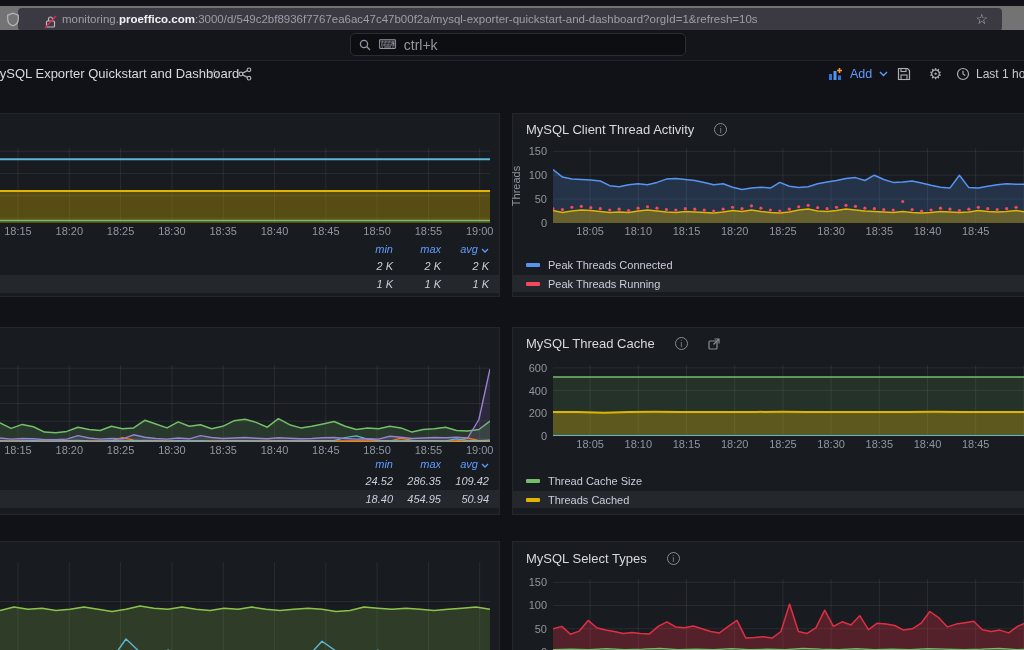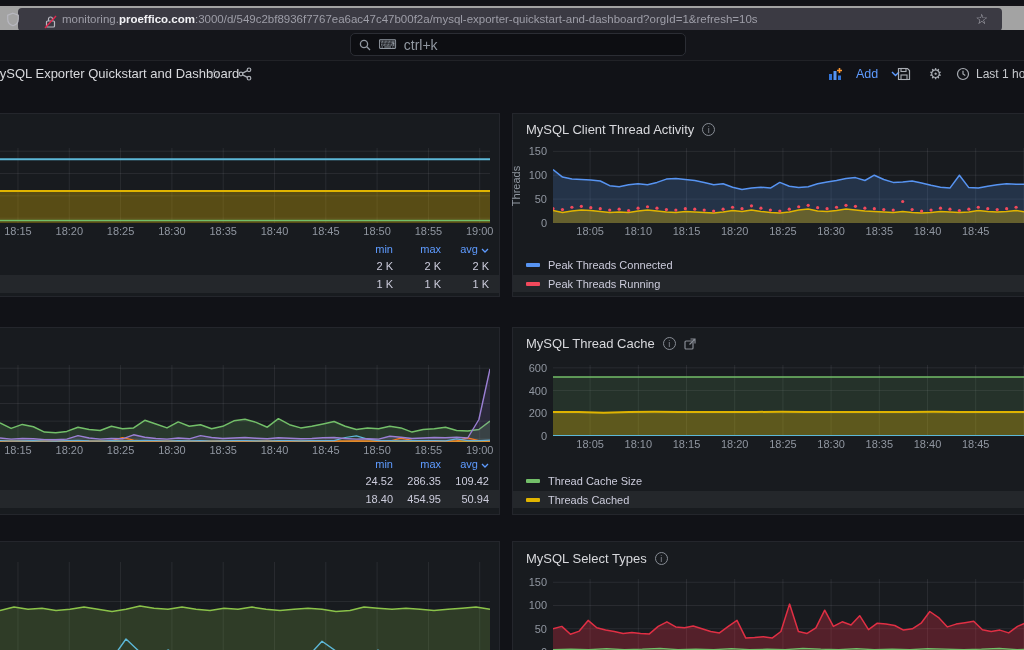--- a/index.html
+++ b/index.html
@@ -1,52 +1,52 @@
 <!DOCTYPE html>
 <html><head>
 <meta charset="utf-8">
 <style>
   html,body{margin:0;padding:0;background:#000;}
   .screen{position:relative;width:1024px;height:650px;overflow:hidden;
     background:#111217;font-family:"Liberation Sans","DejaVu Sans",sans-serif;
     -webkit-font-smoothing:antialiased;}
   
-  .browser-bar{position:absolute;left:0;top:4px;width:1024px;height:30px;background:#a3a3a3;border-bottom:1px solid #0c0c10;}
+  .browser-bar{position:absolute;left:0;top:4px;width:1024px;height:30px;background:#737373;border-bottom:1px solid #0c0c10;}
   .browser-bar .topstrip{position:absolute;left:0;top:0;width:100%;height:2px;background:#141318;}
   .url-field{position:absolute;left:18px;top:4px;width:984px;height:23px;background:#3b3a43;border-radius:4px;}
   .shield{position:absolute;left:6px;top:8px;}
   .lockwrap{position:absolute;left:26px;top:7px;}
   .url-text{position:absolute;left:44px;top:0;height:23px;line-height:23px;font-size:11.5px;color:#9e9ea8;white-space:nowrap;overflow:hidden;width:900px;}
   .url-text .domain{color:#f2f2f5;font-weight:700;}
   .bm-star{position:absolute;right:14px;top:0;height:23px;line-height:22px;font-size:14px;color:#b8b8c0;}
   
   .gnav{position:absolute;left:0;top:30px;width:1024px;height:30px;background:#14151a;border-bottom:1px solid rgba(255,255,255,0.06);}
   .searchbox{position:absolute;left:350px;top:3px;width:336px;height:23px;background:#0d0e12;border:1px solid #2b2d34;border-radius:5px;display:flex;align-items:center;padding:0 8px;box-sizing:border-box;gap:7px;}
   .searchbox .ph{flex:1;font-size:12px;color:#9198a1;}
   .searchbox .kb{font-size:13px;color:#9198a1;line-height:1;}
   .searchbox .sc{font-size:14px;color:#9198a1;}
   
   .dash-header{position:absolute;left:0;top:60px;width:1024px;height:28px;}
   .dash-title{position:absolute;left:-11px;top:0;height:28px;line-height:28px;font-size:13px;color:#d8d9dd;white-space:nowrap;}
   .hd-ic{position:absolute;top:0;height:28px;display:flex;align-items:center;color:#a9adb4;}
   .star-btn{left:208px;font-size:14px;}
   .share-btn{left:238px;}
-  .add-group{left:828px;gap:13px;}
+  .add-group{left:828px;gap:7px;}
   .add-label{color:#5e9bff;font-size:12.5px;font-weight:500;}
   .save-btn{left:897px;} .gear-btn{left:929px;font-size:15px;} .clock-btn{left:956px;}
   .tr-label{position:absolute;left:976px;top:0;height:28px;line-height:28px;font-size:12px;color:#c7c9ce;white-space:nowrap;}
   
   .panel{position:absolute;background:#181b1f;border:1px solid #24262c;box-sizing:border-box;}
   #panelA{left:0;top:113px;width:500px;height:184px;border-left:none;}
   #panelB{left:512px;top:113px;width:522px;height:184px;}
   #panelC{left:0;top:327px;width:500px;height:188px;border-left:none;}
   #panelD{left:512px;top:327px;width:522px;height:188px;}
   #panelE{left:0;top:541px;width:500px;height:184px;border-left:none;}
   #panelF{left:512px;top:541px;width:522px;height:184px;}
-  .ptitle{position:absolute;display:flex;align-items:center;gap:8px;font-size:13px;color:#d8d9dd;font-weight:500;}
+  .ptitle{position:absolute;display:flex;align-items:center;gap:20px;font-size:13px;color:#d8d9dd;font-weight:500;}
   #pB-title{left:13px;top:8px;} #pD-title{left:13px;top:8px;} #pF-title{left:13px;top:9px;}
   .info-ic{display:inline-flex;width:13px;height:13px;border:1px solid #878c94;border-radius:50%;color:#878c94;font-size:9px;align-items:center;justify-content:center;font-style:normal;box-sizing:border-box;}
   .chart{position:absolute;display:block;}
   #pA-chart{left:0;top:34px;} #pB-chart{left:40px;top:34px;}
   #pC-chart{left:0;top:37px;} #pD-chart{left:40px;top:37px;}
   #pE-chart{left:0;top:20px;} #pF-chart{left:40px;top:37px;}
   .xticks{position:absolute;height:14px;}
   #pA-x{left:0;top:111px;width:490px;} #pB-x{left:40px;top:111px;width:482px;}
   #pC-x{left:0;top:116px;width:490px;} #pD-x{left:40px;top:110px;width:482px;}
   .xtick{position:absolute;transform:translateX(-50%);font-size:11px;color:#9096a0;white-space:nowrap;top:0;}
@@ -56,21 +56,21 @@
   .ytick{position:absolute;right:0;transform:translateY(-50%);font-size:11px;color:#9096a0;}
   .ylab{position:absolute;left:-4px;top:34px;width:14px;height:75px;display:flex;align-items:center;justify-content:center;}
   .ylab span{transform:rotate(-90deg);font-size:11px;color:#9096a0;white-space:nowrap;}
   .legend{position:absolute;left:0;right:0;}
   #pB-legend{top:142px;} #pD-legend{top:144px;}
   .lrow{display:flex;align-items:center;gap:8px;height:17px;padding-left:13px;font-size:11px;color:#ccccdc;margin-bottom:2px;}
   .lrow.hl{background:rgba(255,255,255,0.055);}
   .dash{width:14px;height:4px;border-radius:1px;flex:none;}
   .stats{position:absolute;left:0;right:0;}
   #pA-stats{top:127px;} #pC-stats{top:128px;}
-  .srow{display:flex;justify-content:flex-end;align-items:center;padding-right:10px;font-size:11px;color:#ccccdc;height:18px;}
+  .srow{display:flex;justify-content:flex-end;align-items:center;padding-right:10px;font-size:11px;color:#ccccdc;height:18px;font-style:italic;}
   .srow .scell{width:48px;text-align:right;}
   .srow.shead{color:#5e9bff;font-weight:500;height:16px;}
   .srow.hl{background:rgba(255,255,255,0.055);}
   .caret{margin-left:3px;}
 </style>
 </head>
 <body>
 
 <div class="screen">
 

